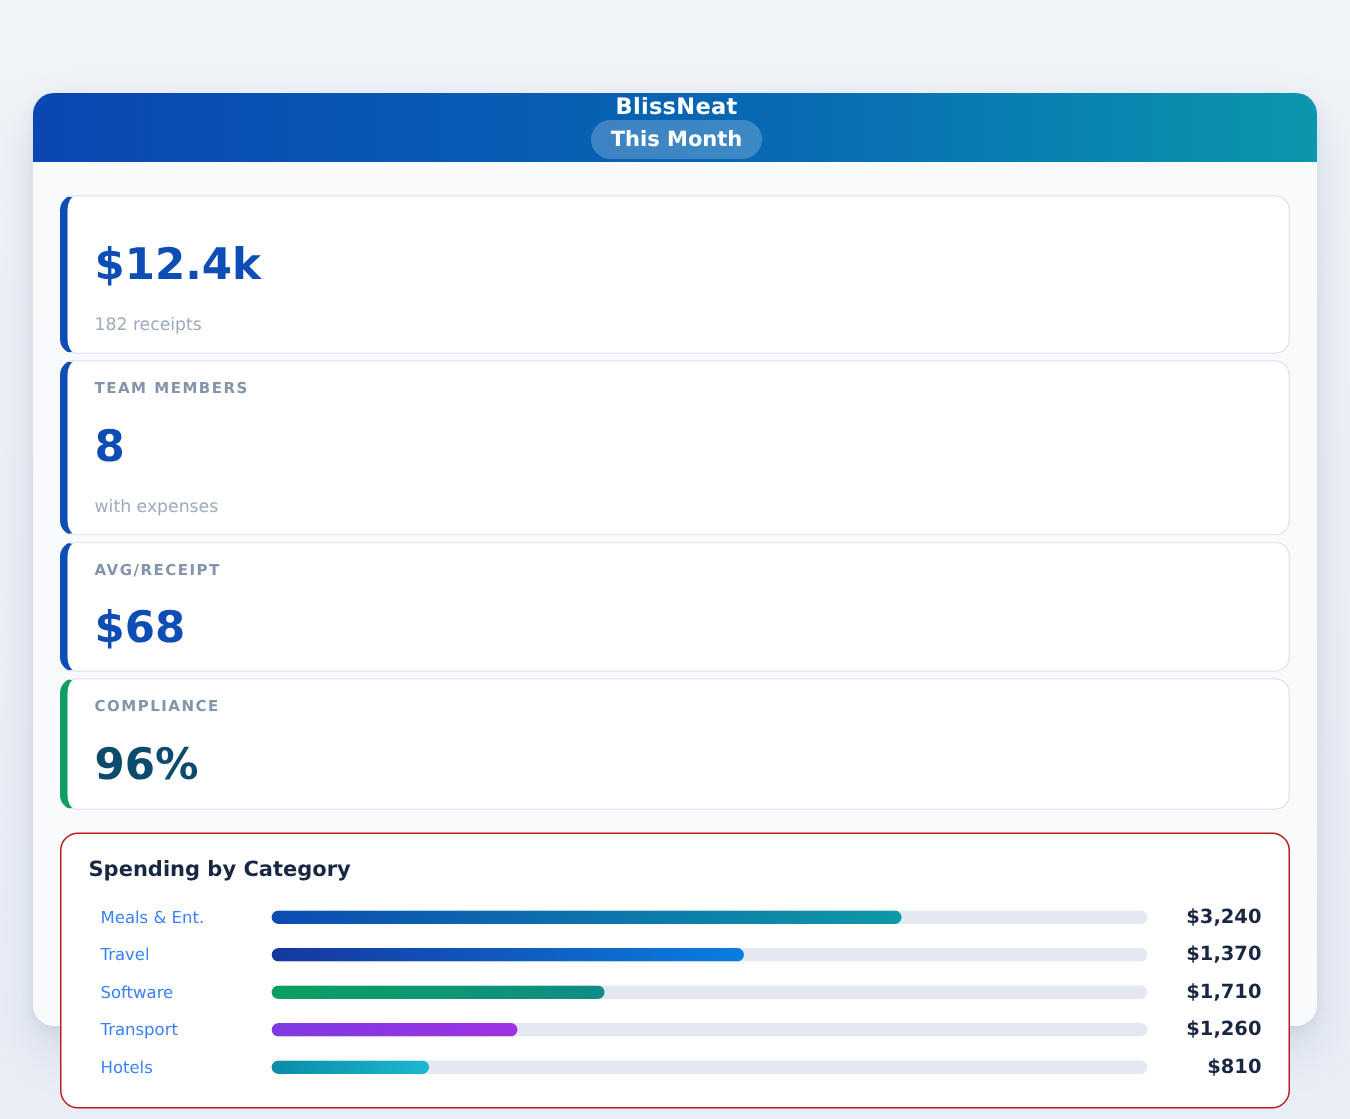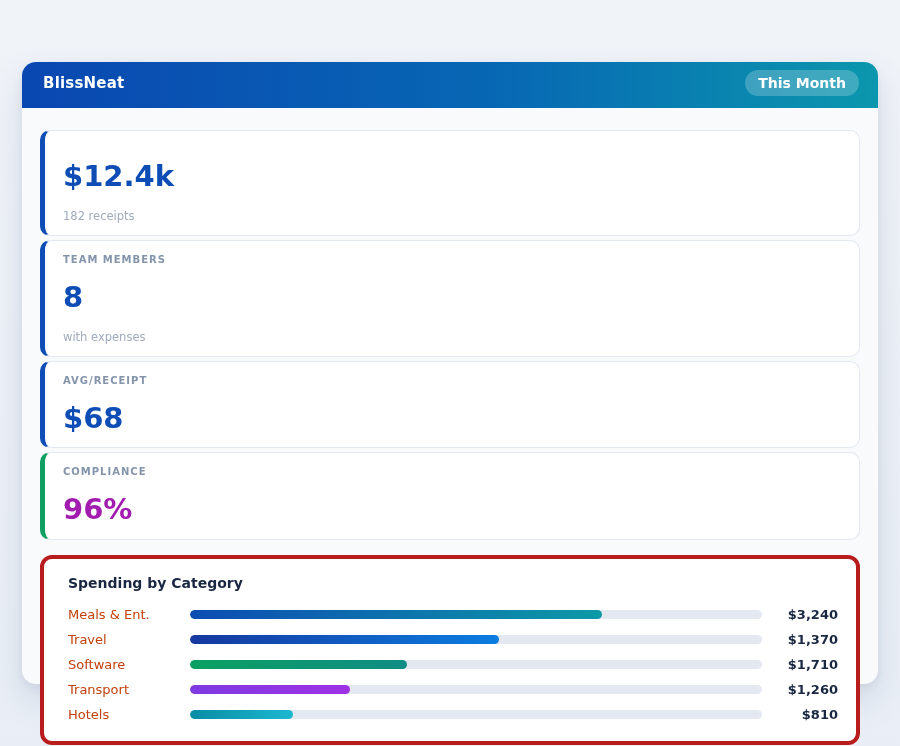--- a/index.html
+++ b/index.html
@@ -18,20 +18,21 @@
     box-shadow: 0 16px 32px rgba(96,116,148,0.18), 0 3px 8px rgba(96,116,148,0.10);
   }
   .app-header {
     height: 46px;
     border-radius: 14px 14px 0 0;
     background: linear-gradient(90deg, #0a47b1 0%, #0767b4 55%, #0b97ad 100%);
     display: flex;
     align-items: center;
     justify-content: space-between;
     padding: 0 19px 4px 21px;
+    flex-direction: column;
   }
   .app-title {
     color: #ffffff;
     font-size: 15px;
     font-weight: bold;
     letter-spacing: 0.2px;
   }
   .period-badge {
     background: rgba(255,255,255,0.22);
     color: #ffffff;
@@ -65,40 +66,41 @@
     line-height: 1.2;
   }
   .stat-sub {
     font-size: 11.5px;
     color: #9fabbd;
     margin-top: 15px;
   }
   .stat-sub:empty { display: none; margin-top: 0; }
   .chart-card {
     background: #ffffff;
-    border: 4px solid #b91c1c;
+    border: 1px solid #b91c1c;
     border-radius: 12px;
-    padding: 16px 18px 14px 24px;
+    padding: 16px 18px 14px 18px;
     margin-top: 15px;
   }
   .chart-title {
     font-size: 14px;
     font-weight: bold;
     color: #1a2742;
     margin-bottom: 11px;
   }
   .chart-row {
     display: grid;
     grid-template-columns: 122px 1fr 76px;
     align-items: center;
     height: 25px;
   }
   .cat-label {
-    font-size: 13px;
-    color: #c2410c;
+    font-size: 11px;
+    color: #3b82f6;
+    margin-left: 8px;
   }
   .bar-track {
     height: 9px;
     background: #e4e9f1;
     border-radius: 5px;
     overflow: hidden;
   }
   .bar-fill {
     height: 100%;
     border-radius: 5px;
@@ -134,21 +136,21 @@
     </div>
 
     <div class="stat-card" style="border-left-color: rgb(13, 77, 181);">
       <div class="stat-label">AVG/RECEIPT</div>
       <div class="stat-value" style="color: rgb(13, 77, 181);">$68</div>
 
     </div>
 
     <div class="stat-card" style="border-left-color: rgb(15, 159, 98);">
       <div class="stat-label">COMPLIANCE</div>
-      <div class="stat-value" style="color: #a21caf;">96%</div>
+      <div class="stat-value" style="color: #0c4a6e;">96%</div>
 
     </div>
 
     <div class="chart-card">
       <div class="chart-title">Spending by Category</div>
 
       <div class="chart-row">
         <div class="cat-label">Meals &amp; Ent.</div>
         <div class="bar-track" style="background: rgb(228, 233, 241);">
             <div class="bar-fill" style="width: 72%; background: linear-gradient(90deg, rgb(13, 76, 179), rgb(13, 153, 166));"></div>

